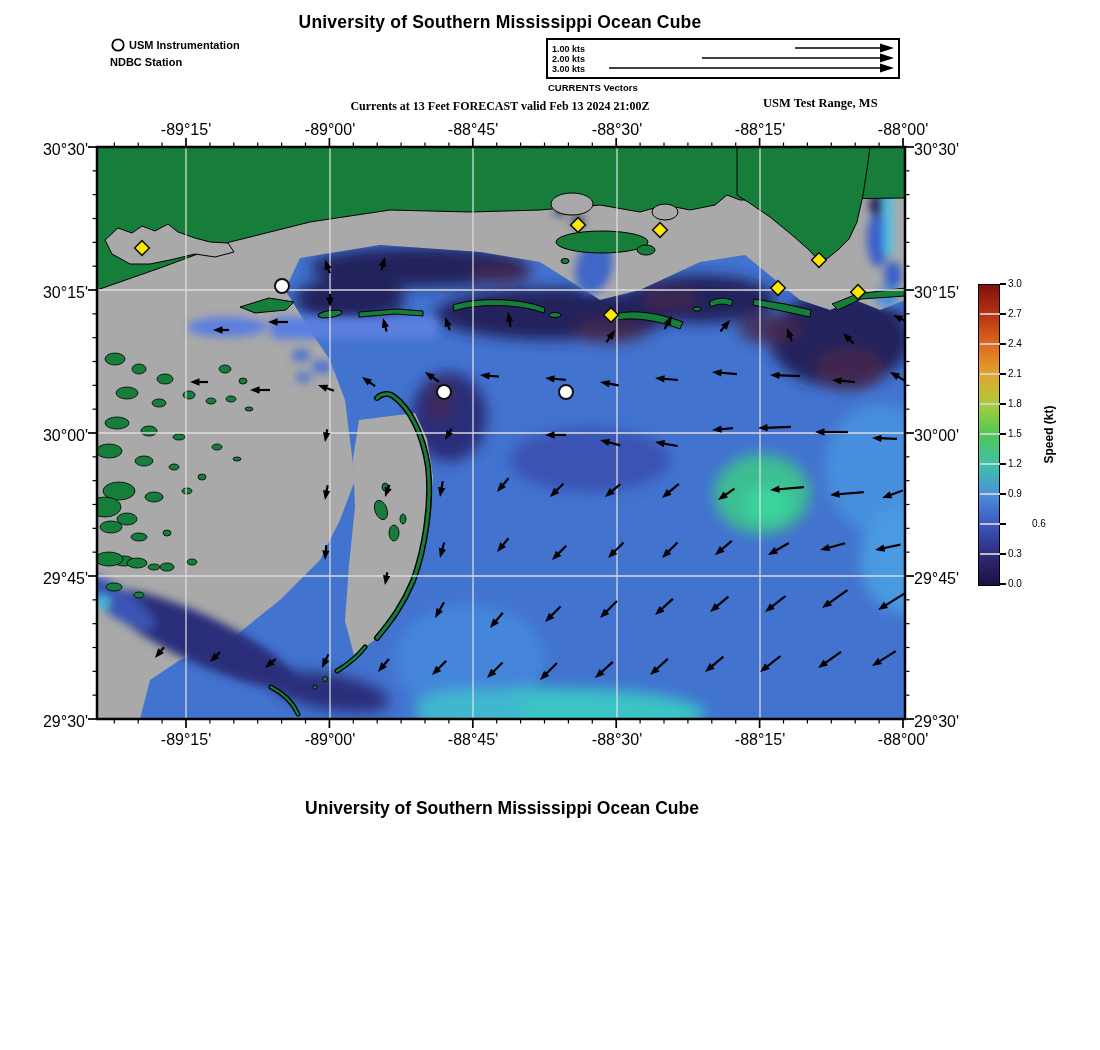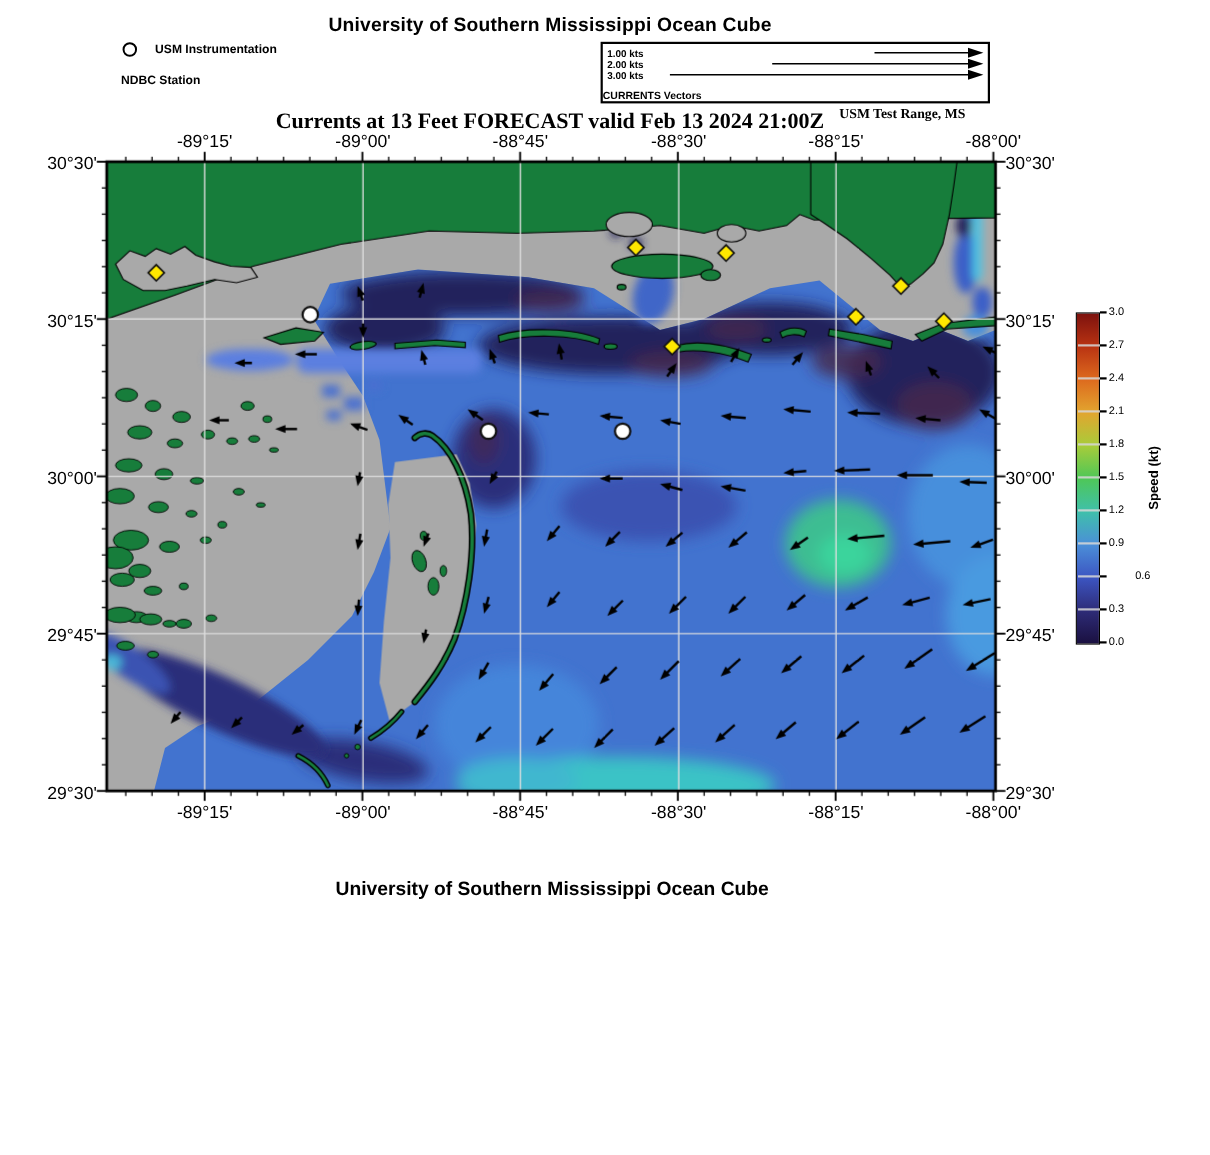--- a/index.html
+++ b/index.html
@@ -3,26 +3,26 @@
 <meta charset="utf-8">
 <style>
   html,body{margin:0;padding:0;background:#fff;}
   .figure{position:relative;width:1100px;height:1050px;background:#ffffff;
           font-family:"Liberation Sans","DejaVu Sans",sans-serif;color:#000;overflow:hidden;}
   .top-title{position:absolute;left:0;top:12px;width:1000px;text-align:center;
              font-size:17.5px;font-weight:bold;letter-spacing:.2px;}
   .bottom-title{position:absolute;left:0;top:798px;width:1004px;text-align:center;
              font-size:17.5px;font-weight:bold;}
   .subtitle{position:absolute;left:0;top:99px;width:1000px;text-align:center;
-            font-family:"Liberation Serif","DejaVu Serif",serif;font-size:20px;font-weight:bold;}
+            font-family:"Liberation Serif","DejaVu Serif",serif;font-size:12px;font-weight:bold;}
   .region-label{position:absolute;left:763px;top:96px;width:145px;text-align:left;
             font-family:"Liberation Serif","DejaVu Serif",serif;font-size:12.5px;font-weight:bold;}
-  .stn-legend-row{position:absolute;left:110px;height:16px;display:flex;align-items:center;gap:15px;}
+  .stn-legend-row{position:absolute;left:110px;height:16px;display:flex;align-items:center;gap:3px;}
   .stn-legend-row .lbl{font-size:11px;font-weight:bold;white-space:nowrap;}
-  .vec-box{position:absolute;left:546px;top:38px;width:354px;height:56px;border:2px solid #000;box-sizing:border-box;background:#fff;}
+  .vec-box{position:absolute;left:546px;top:38px;width:354px;height:41px;border:2px solid #000;box-sizing:border-box;background:#fff;}
   .vec-caption{position:absolute;left:548px;top:82px;font-size:9.5px;font-weight:bold;}
   .ax-label{position:absolute;font-size:16px;white-space:nowrap;}
   .cb-bar{position:absolute;left:978px;top:284px;width:20px;height:300px;border:1.5px solid #000;box-sizing:content-box;}
   .cb-ticklab{position:absolute;left:1008px;font-size:10px;}
   .cb-tickline{position:absolute;background:#000;}
   .cb-inline{position:absolute;left:979.5px;width:20px;height:1.5px;background:rgba(215,215,215,.85);}
   .cb-title{position:absolute;left:1004px;top:427px;width:90px;height:15px;text-align:center;
             font-size:12px;font-weight:bold;transform:rotate(-90deg);}
   svg text{font-family:"Liberation Sans","DejaVu Sans",sans-serif;}
 </style>

